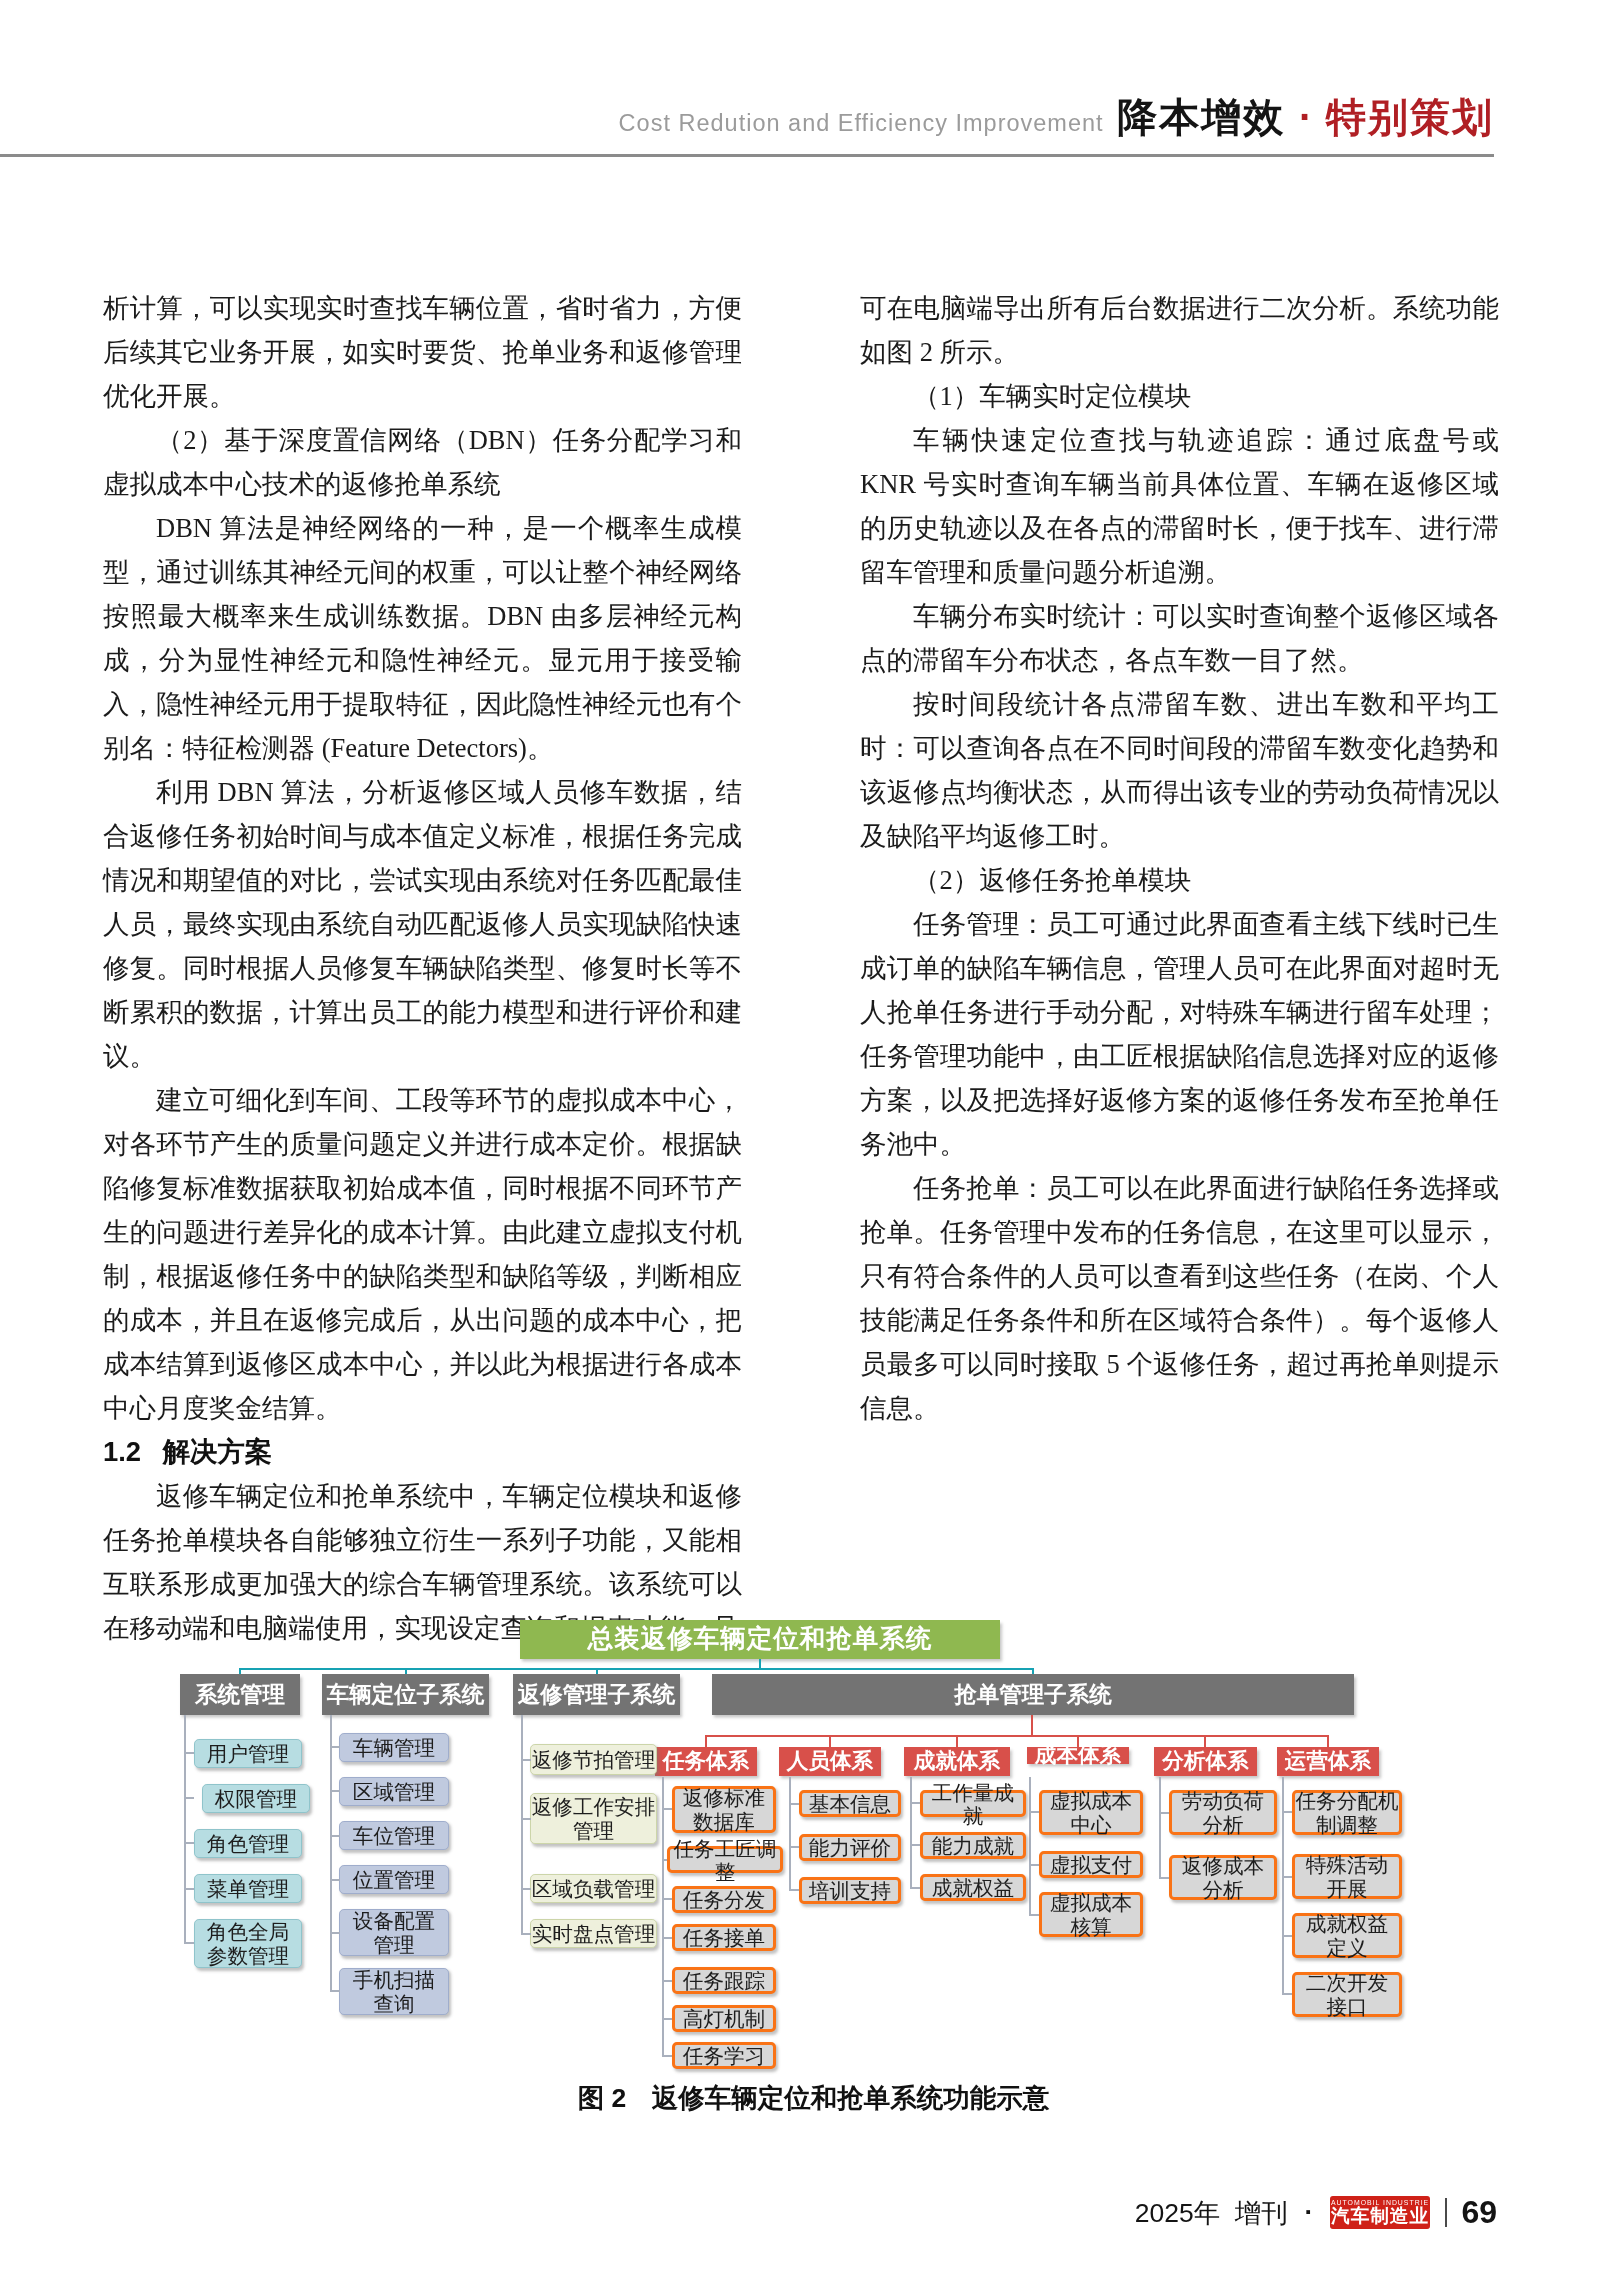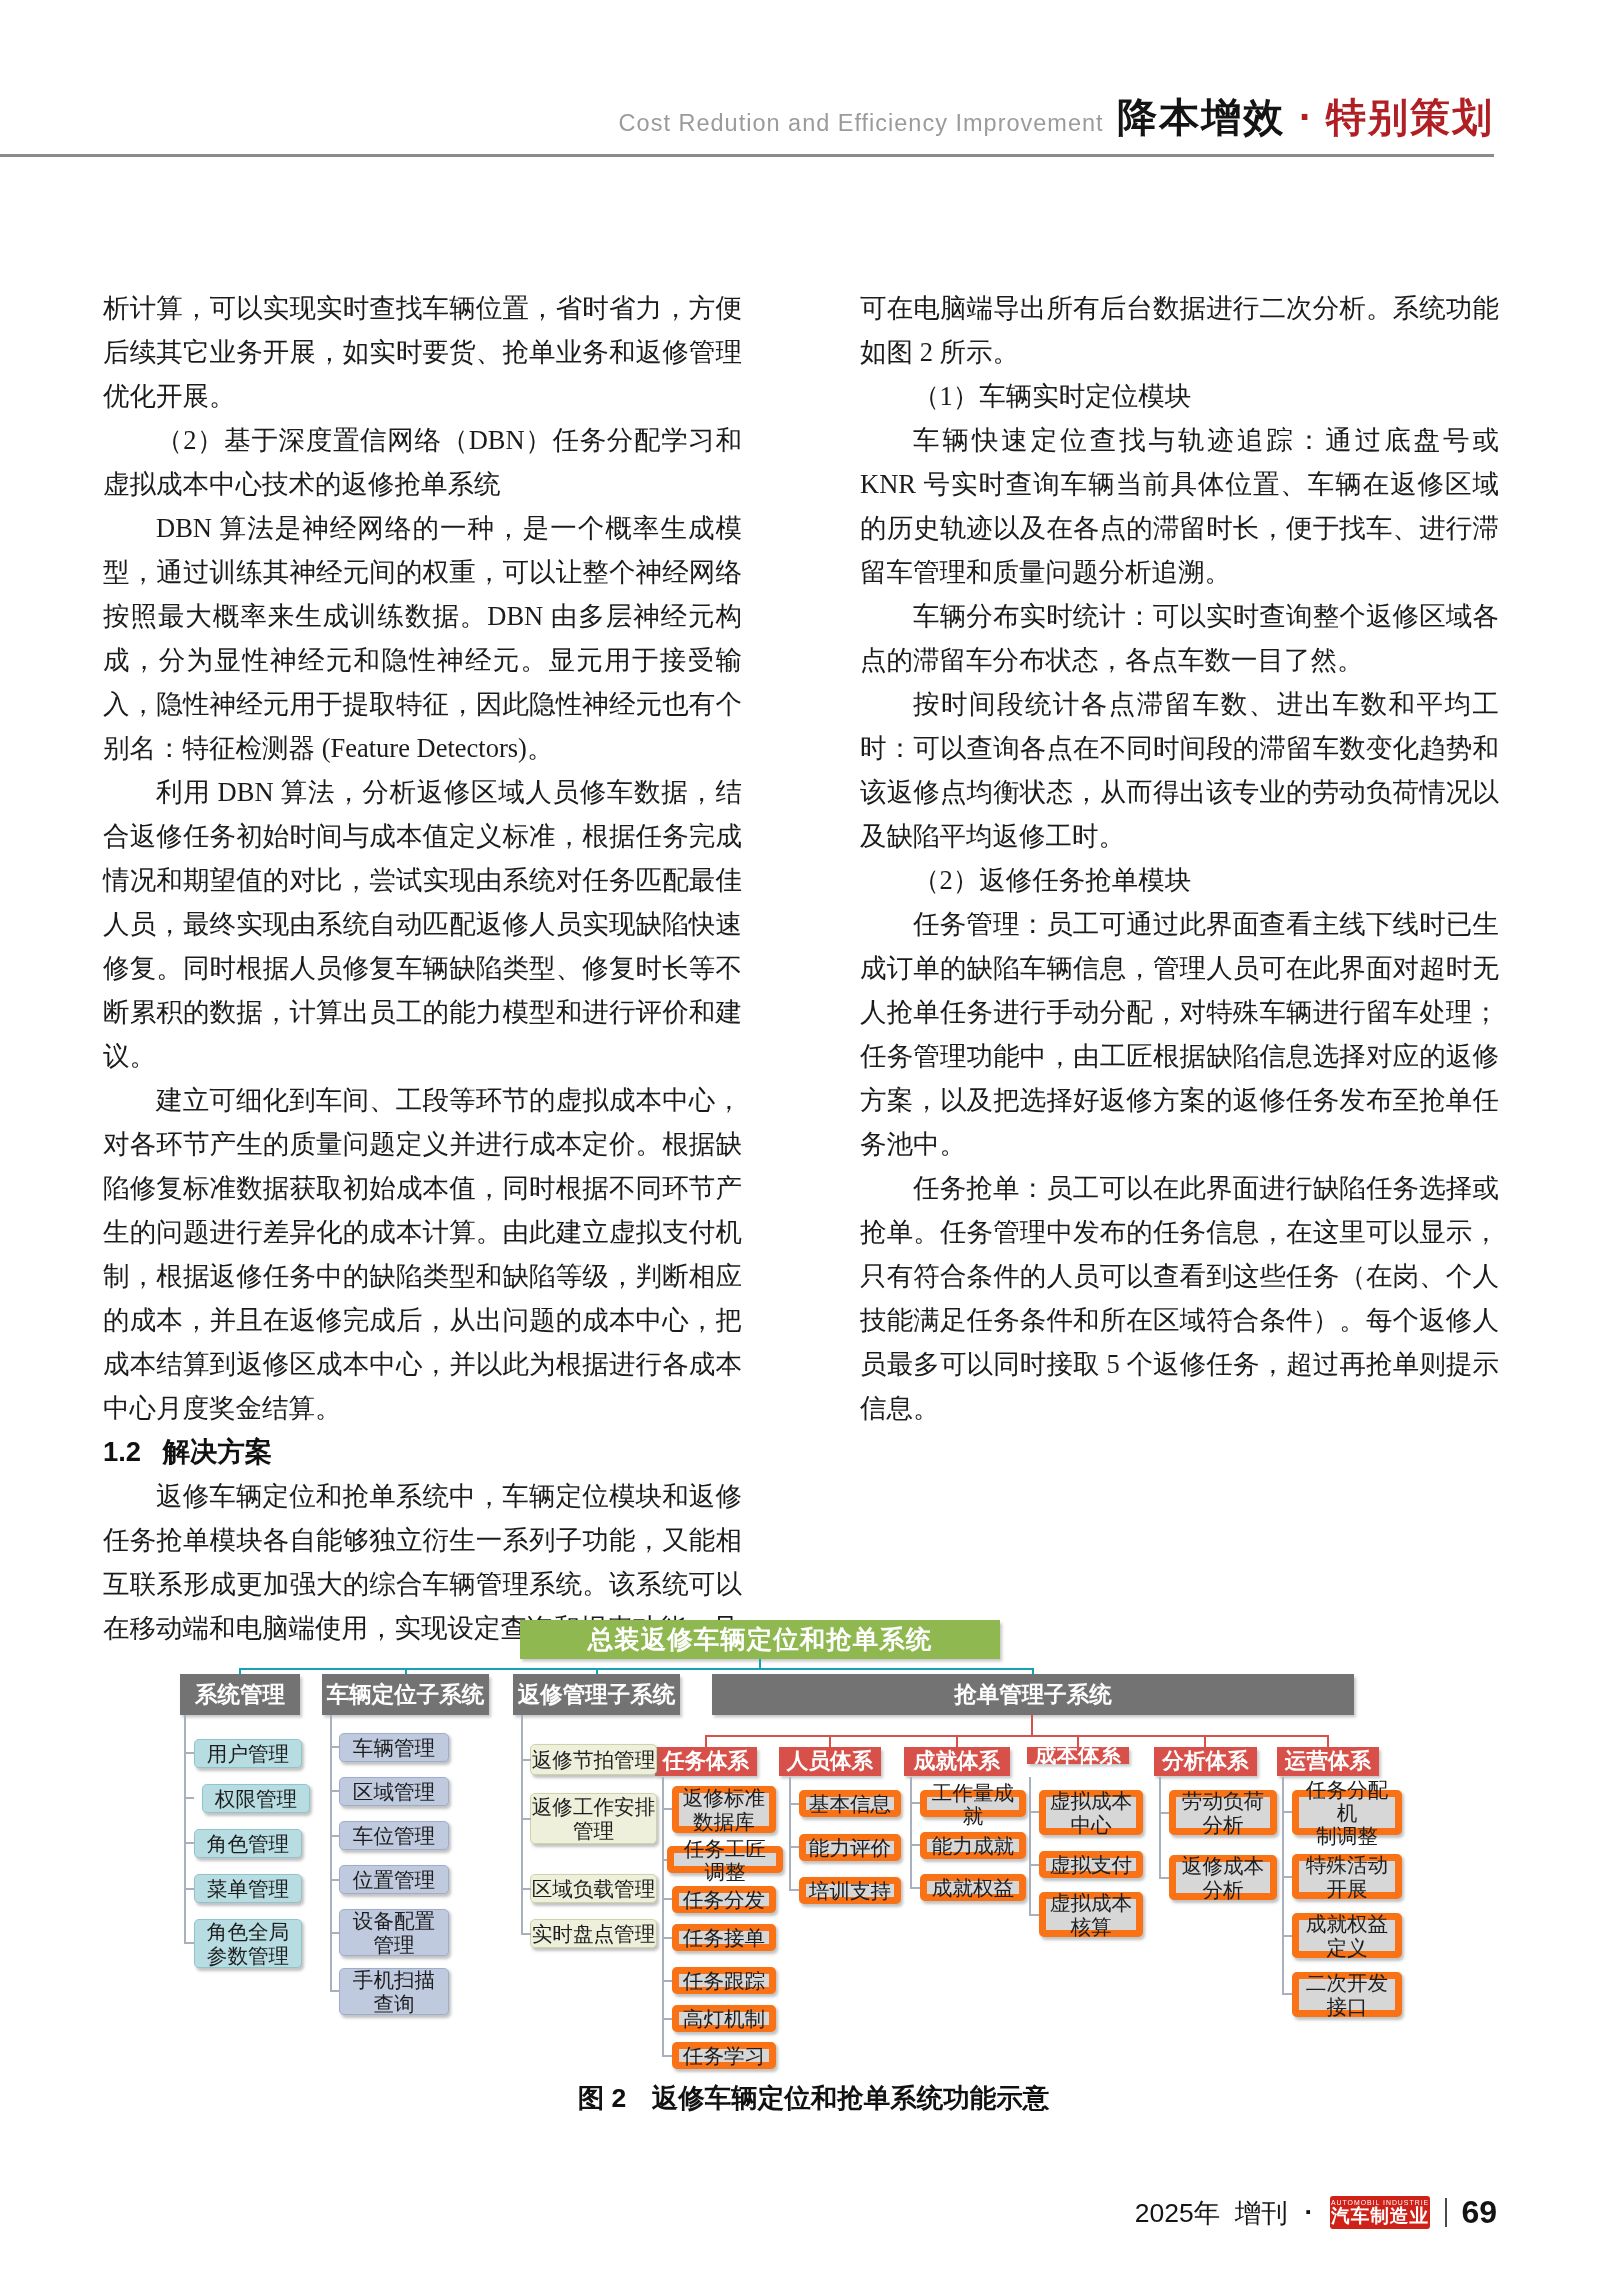--- a/index.html
+++ b/index.html
@@ -21,28 +21,28 @@
   .ind{text-indent:2em;}
   .sec-head{margin:0;font-family:"Liberation Sans","DejaVu Sans",sans-serif;font-weight:bold;
             font-size:27.4px;line-height:44px;color:#111;}
   .sec-head .num{margin-right:21.6px;}
   
   .diagram{position:absolute;left:108px;top:1617px;width:1411px;height:466px;
            font-family:"Liberation Sans","DejaVu Sans",sans-serif;}
   .node{position:absolute;display:flex;align-items:center;justify-content:center;text-align:center;
         white-space:pre-line;line-height:1.12;box-sizing:border-box;}
   .top{color:#ffffff;font-weight:bold;box-shadow:2px 2.9px 2.9px rgba(110,110,110,.40);}
-  .root{background:#8fb850;font-size:25.5px;letter-spacing:1px;}
+  .root{background:#8fb850;font-size:25.5px;letter-spacing:1px;font-family:Liberation Serif, serif;}
   .sub{background:#737373;font-size:22.5px;}
   .redb{background:#d8504a;font-size:21.6px;}
   .kid{font-size:20.6px;color:#1d1d1d;border-radius:4.9px;box-shadow:2px 2.9px 2.9px rgba(120,120,120,.45);}
   .c1k{background:#b7dde2;border:1px solid #8fc4cb;}
   .c2k{background:#c0cadf;border:1px solid #9fadcc;}
   .c3k{background:#eef0dc;border:1px solid #ccd5a9;}
-  .gk{background:#d7d7d7;border:7px solid #f97316;}
+  .gk{background:#d7d7d7;border:3px solid #f97316;}
   .conn{position:absolute;background:#a9b0bd;}
   .conn.h{height:2px;}
   .conn.v{width:2px;}
   .conn.teal{background:#16a2b3;}
   .conn.redc{background:#d8504a;}
   .caption{position:absolute;left:108px;top:2080px;width:1411px;text-align:center;
            font-family:"Liberation Sans","DejaVu Sans",sans-serif;font-weight:bold;font-size:26.5px;color:#111;}
   .caption .cap-label{margin-right:25.5px;}
   
   .footer{position:absolute;top:2194px;right:123px;display:flex;align-items:center;gap:14.7px;

